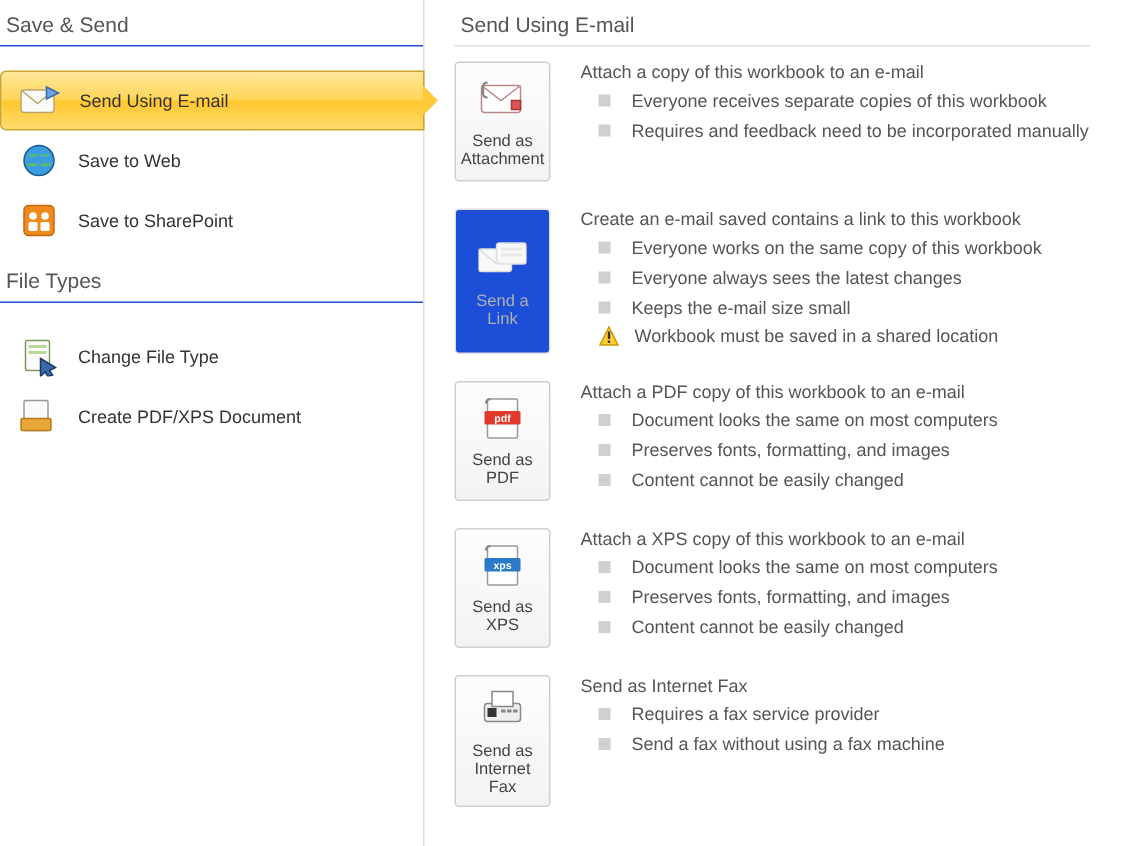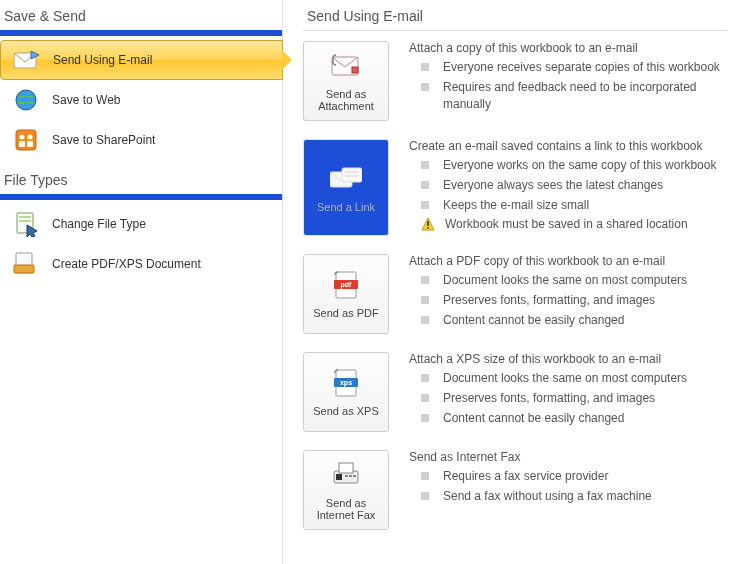--- a/index.html
+++ b/index.html
@@ -21,22 +21,22 @@
     padding-top: 4px;
   }
   .right {
     flex: 1;
     padding: 4px 0 0 20px;
   }
   .section-header {
     font-size: 14px;
     color: #555;
     padding: 4px 8px 6px 4px;
-    border-bottom: 6px solid #1d4ed8;
-    margin-bottom: 4px;
+    border-bottom: 1px solid #1d4ed8;
+    margin-bottom: 16px;
   }
   .right .section-header {
     border-bottom: 1px solid #e0e0e0;
     margin-bottom: 10px;
     margin-right: 20px;
   }
   .nav-item {
     display: flex;
     align-items: center;
     height: 40px;
@@ -68,21 +68,21 @@
   }
   .nav-label {
     margin-left: 10px;
     color: #333;
   }
   .row {
     display: flex;
     margin-bottom: 18px;
   }
   .tile {
-    width: 86px;
+    width: 64px;
     min-height: 80px;
     border: 1px solid #cfcfcf;
     border-radius: 3px;
     background: linear-gradient(to bottom, #fdfdfd, #f3f3f3);
     display: flex;
     flex-direction: column;
     align-items: center;
     justify-content: center;
     padding: 6px 4px;
     text-align: center;
@@ -313,21 +313,21 @@
         <svg width="28" height="30">
             <rect x="4" y="2" width="20" height="26" rx="1" fill="#fff" stroke="#999"></rect>
             <rect x="2" y="10" width="24" height="9" rx="1" fill="#2a7ac8"></rect>
             <text x="14" y="17" text-anchor="middle" font-size="7" font-weight="bold" fill="#fff">xps</text>
             <path d="M6 2 q-3 0 -3 3" fill="none" stroke="#888" stroke-width="1.5"></path>
           </svg>
       </span>
       <span>Send as XPS</span>
     </div>
     <div class="desc">
-      <div class="title">Attach a XPS size of this workbook to an e-mail</div>
+      <div class="title">Attach a XPS copy of this workbook to an e-mail</div>
       <ul>
         <li>
             <span class="bullet"></span>
             <span>Document looks the same on most computers</span>
           </li>
         <li>
             <span class="bullet"></span>
             <span>Preserves fonts, formatting, and images</span>
           </li>
         <li>

